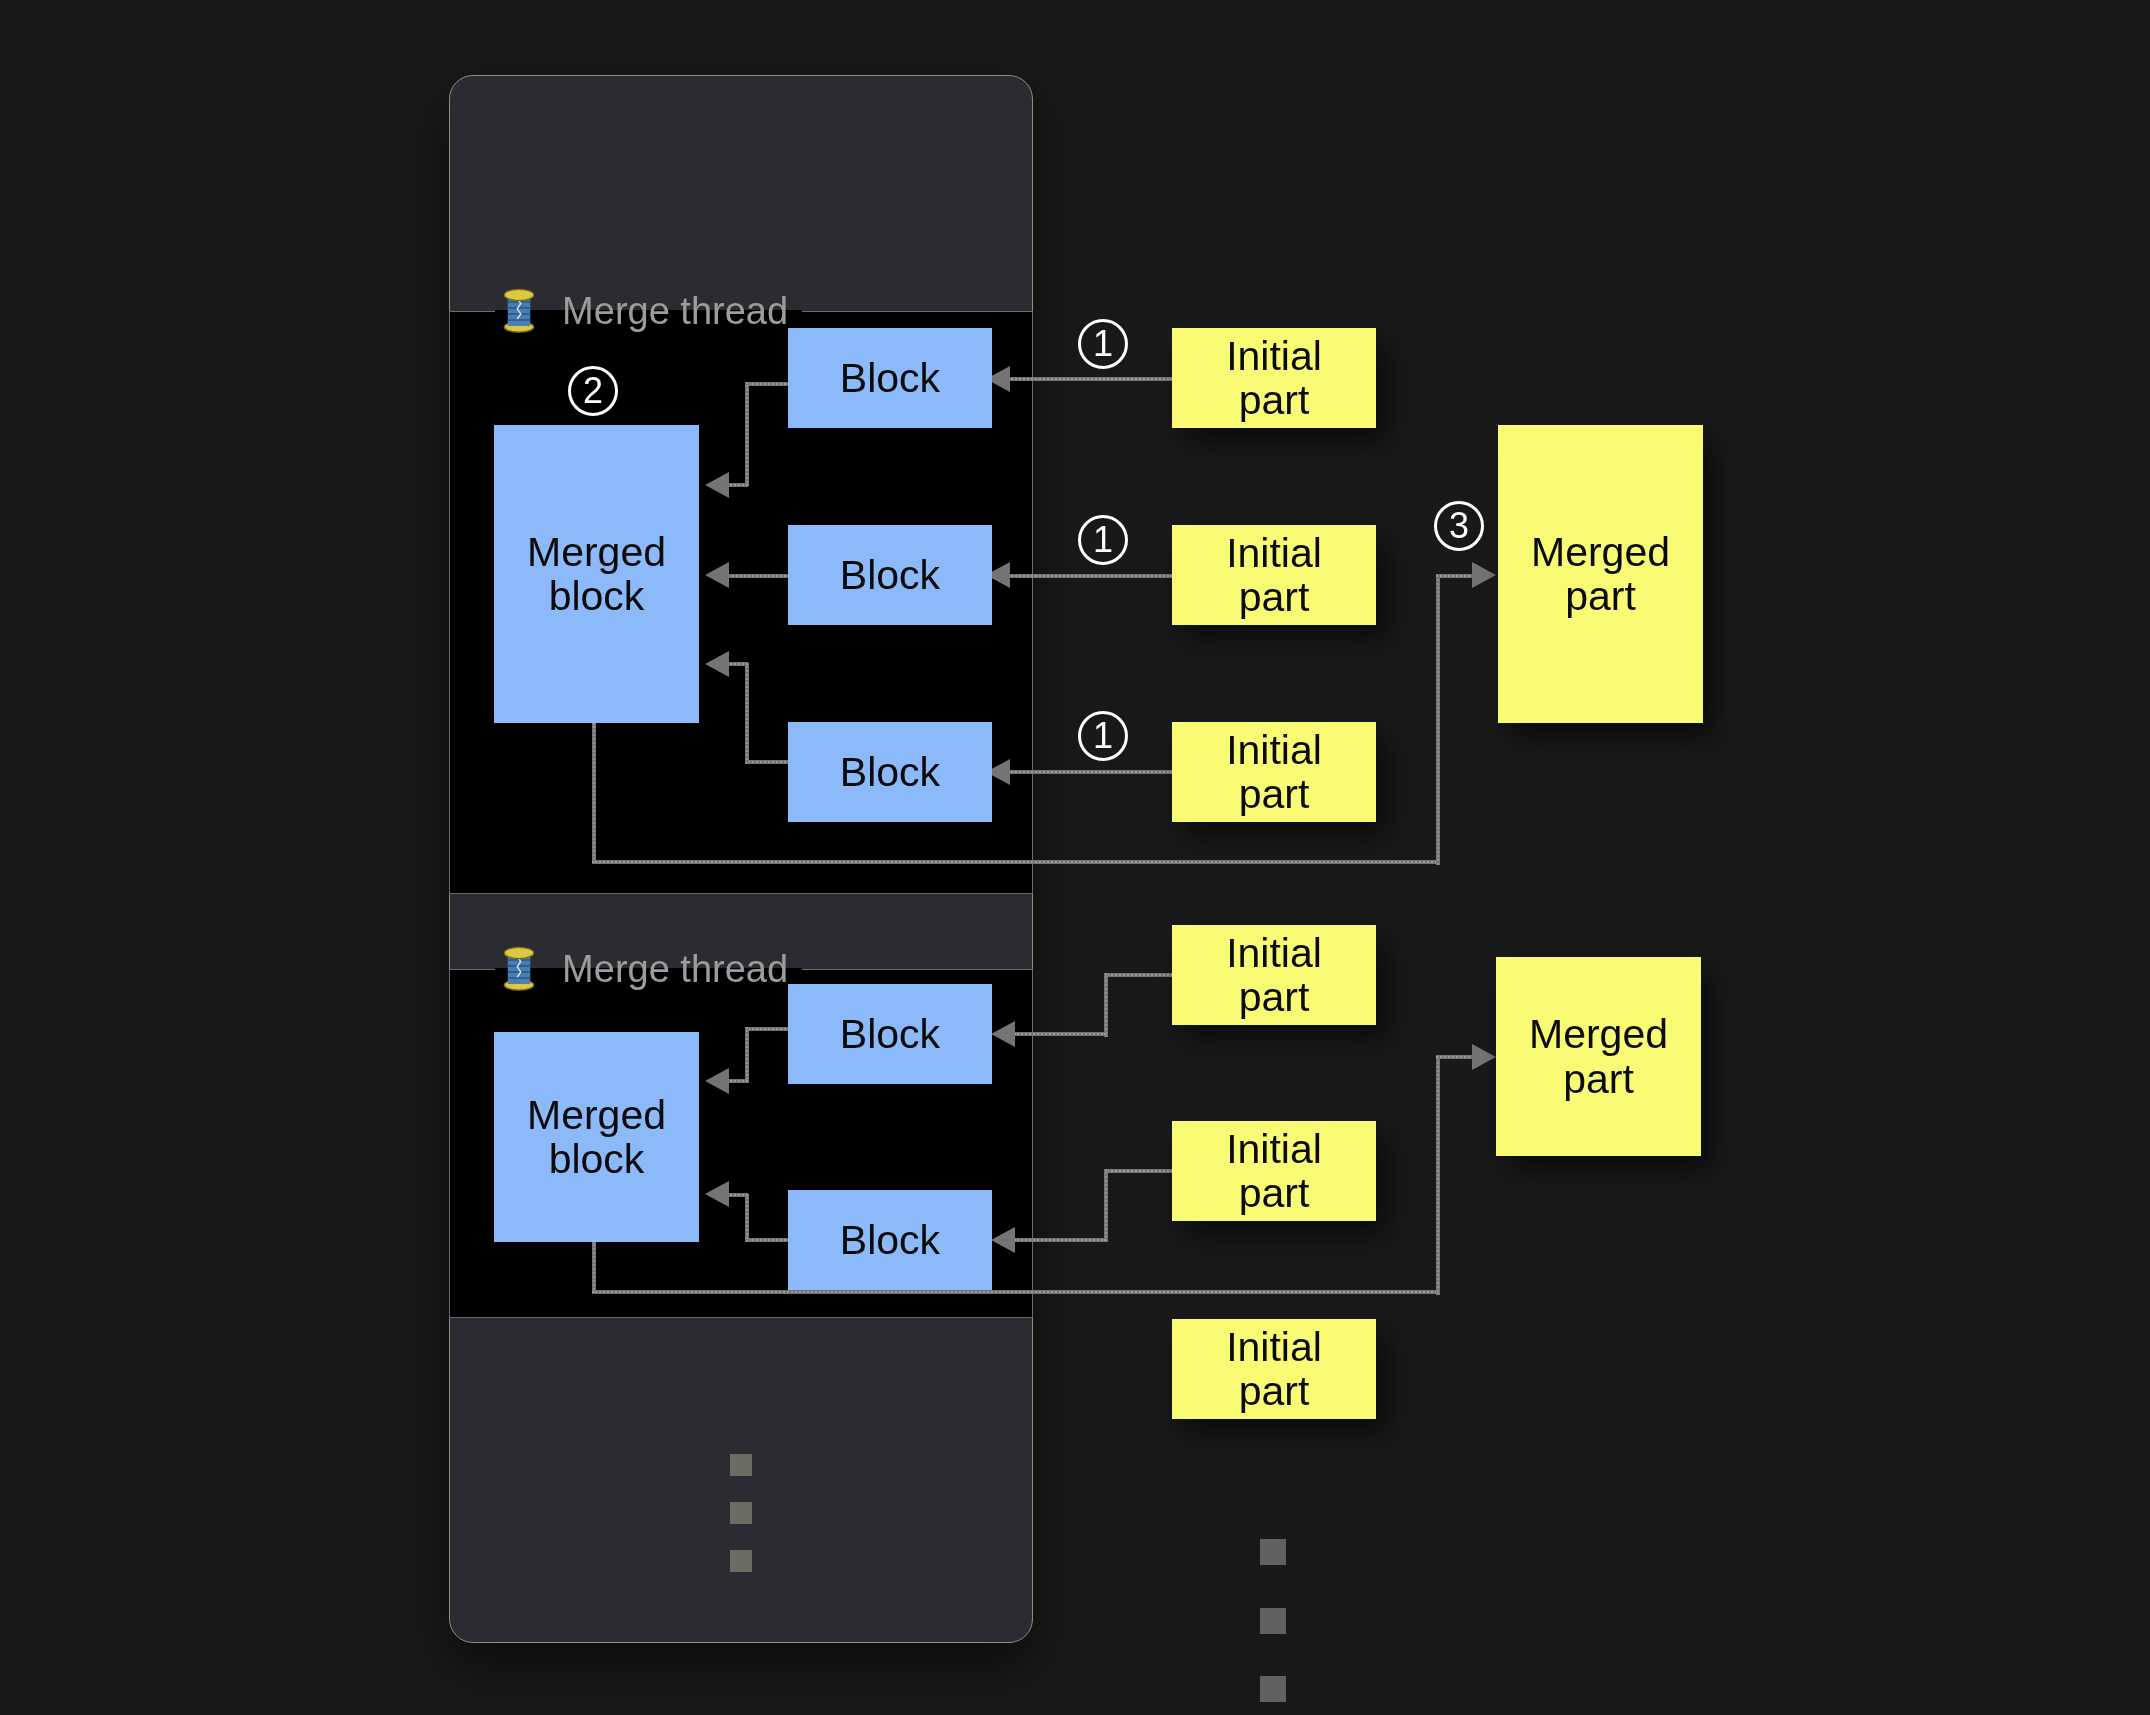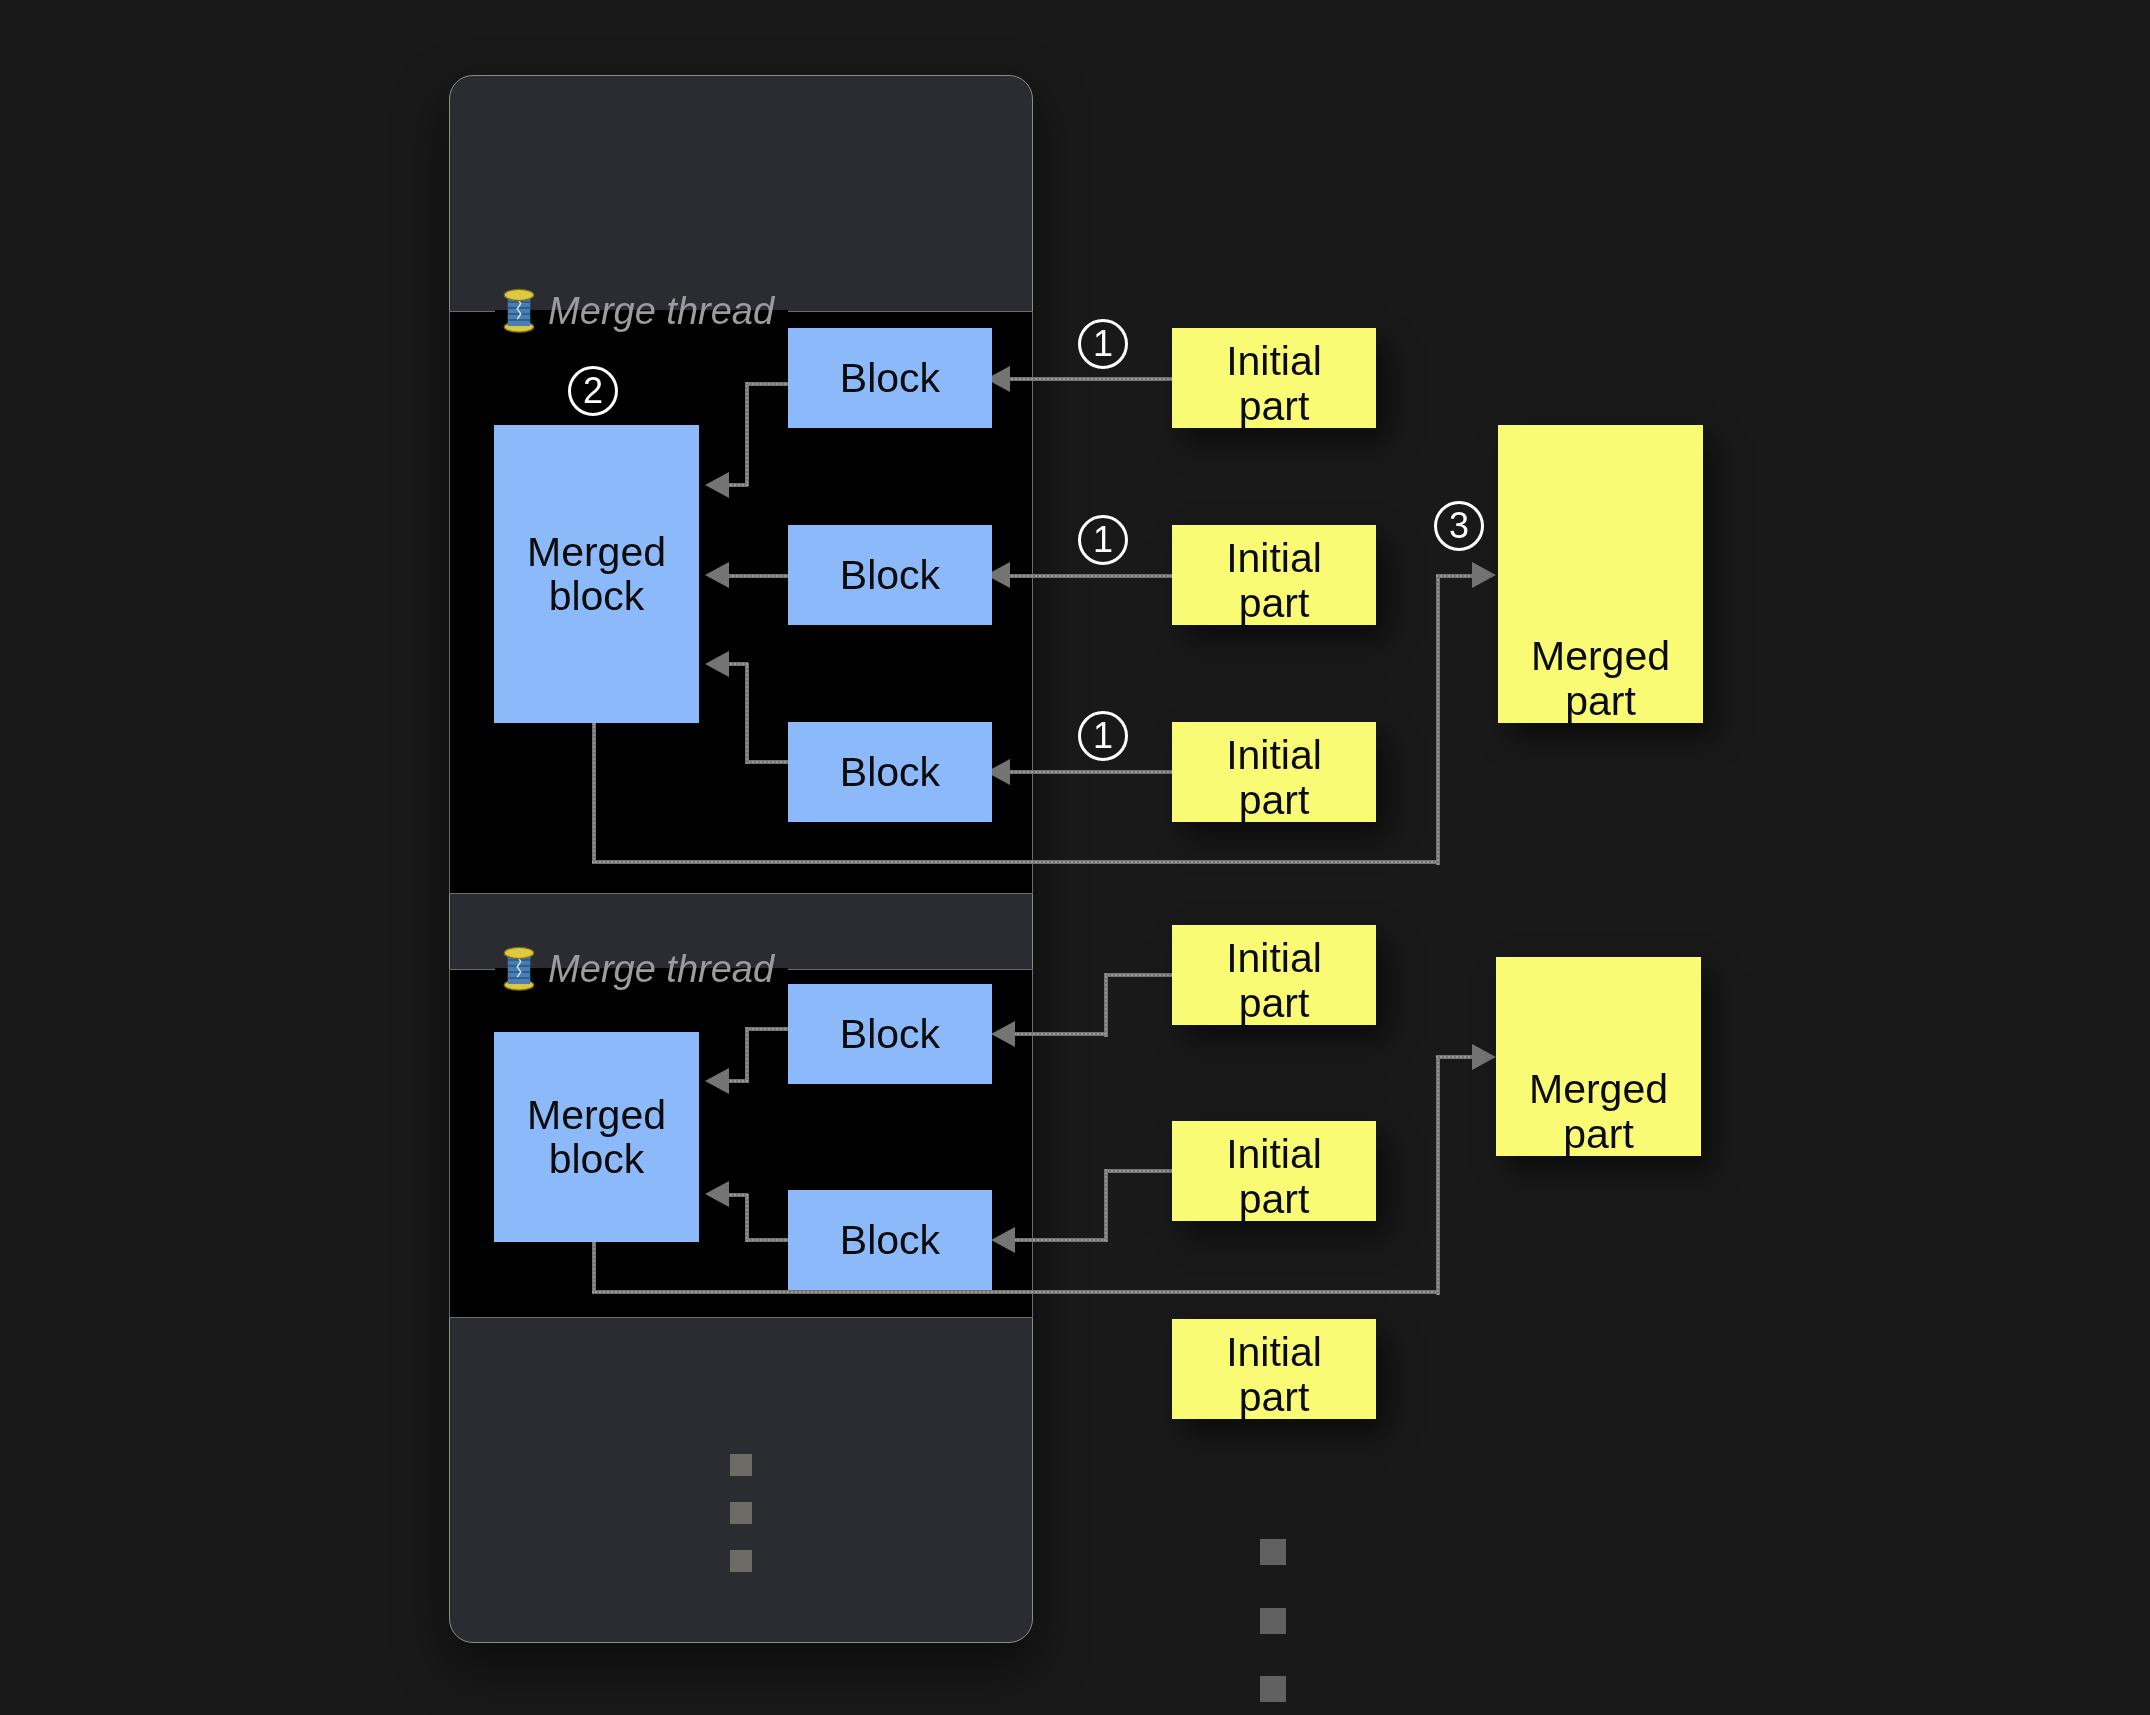--- a/index.html
+++ b/index.html
@@ -31,36 +31,35 @@
     position:absolute;left:449px;width:584px;
     box-sizing:border-box;
     background:#000000;
     border:1.7px solid #6b6b6b;
   }
   #thread1{top:311px;height:583px;}
   #thread2{top:969px;height:349px;}
   .legend{
     position:absolute;top:-24px;left:45px;
     height:45px;
-    display:flex;align-items:center;gap:10px;
+    display:flex;align-items:center;gap:24px;
     padding:0 13.7px 0 5.1px;
     background:linear-gradient(180deg,#2a2c32 0px,#2a2c32 22px,#000000 22px,#000000 45px);
-    font-style:italic;
   }
   .legend .lt{color:#9c9c9c;font-size:38px;line-height:1;white-space:nowrap;}
   
   .node{
     position:absolute;box-sizing:border-box;
     display:flex;align-items:center;justify-content:center;
     text-align:center;color:#0b0b0b;
     font-size:41px;line-height:1.08;
   }
   .node .lbl{max-width:154px;}
   .blue{background:#8bb9f9;}
-  .yellow{background:#f9fb74;box-shadow:12px 15.4px 26px rgba(0,0,0,.55);align-items:flex-end;}
+  .yellow{background:#f9fb74;box-shadow:12px 15.4px 26px rgba(0,0,0,.55);}
   
   .hl,.vl{position:absolute;background:#747474;}
   .hl{height:4.3px;}
   .vl{width:4.3px;}
   .hl::after{content:"";position:absolute;left:0;right:0;top:0.9px;border-top:2.6px dotted rgba(255,255,255,.28);}
   .vl::after{content:"";position:absolute;top:0;bottom:0;left:0.9px;border-left:2.6px dotted rgba(255,255,255,.22);}
   .ah{position:absolute;width:0;height:0;}
   .ah.l{border-top:13px solid transparent;border-bottom:13px solid transparent;border-right:24px solid #747474;}
   .ah.r{border-top:13px solid transparent;border-bottom:13px solid transparent;border-left:24px solid #747474;}
   

